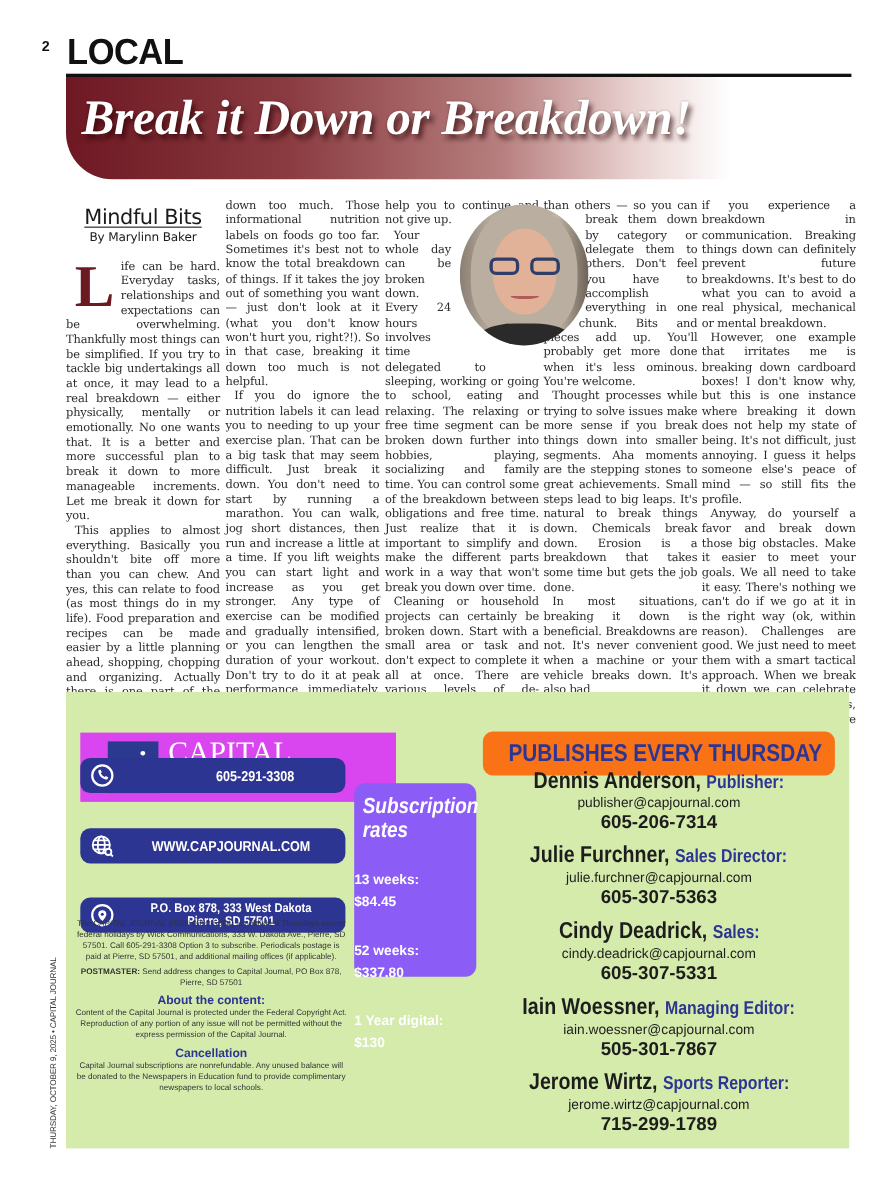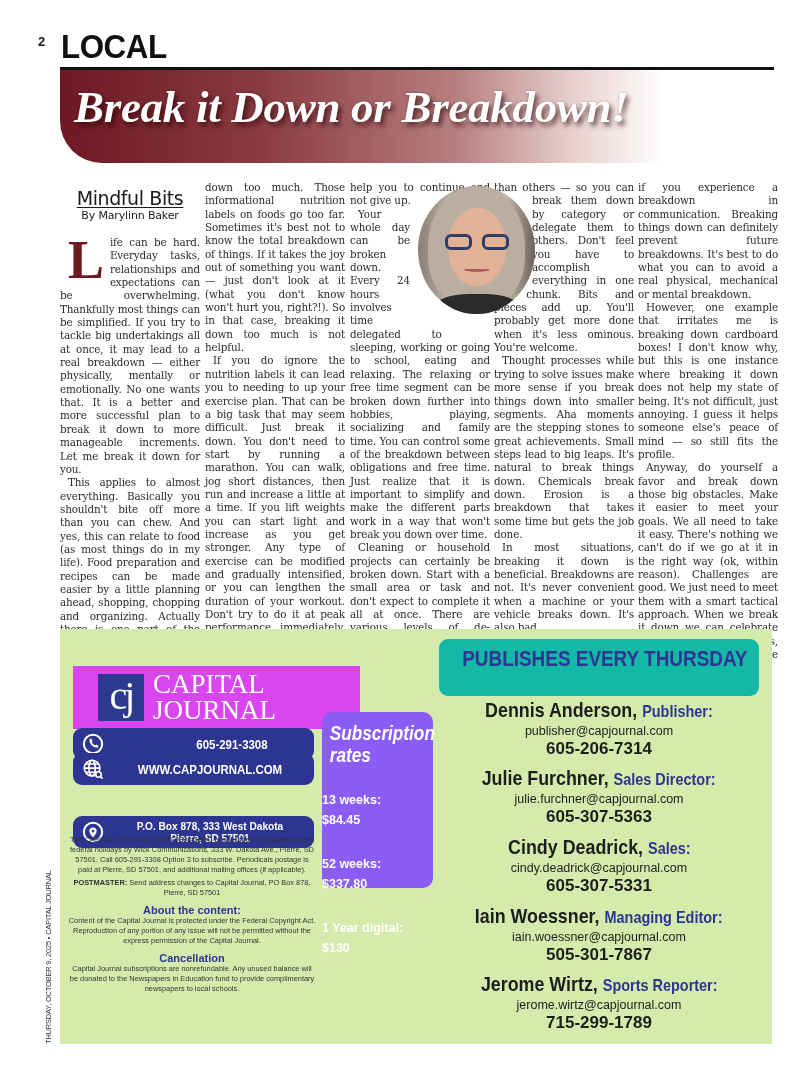--- a/index.html
+++ b/index.html
@@ -51,33 +51,33 @@
   .side-text { position: absolute; left: 44px; top: 1044px; transform: rotate(-90deg); transform-origin: left top; font: 7.5px "Liberation Sans", sans-serif; color: #333; white-space: nowrap; letter-spacing: -0.2px; }
 
   .logo { position: absolute; left: 73px; top: 666px; width: 287px; height: 63px; background: #d946ef; }
   .logo-mark { position: absolute; left: 25px; top: 8px; width: 46px; height: 47px; background: #2b3a8f; color: #fff; font: 40px "Liberation Serif", serif; text-align: center; line-height: 44px; letter-spacing: -3px; }
   .logo-text { position: absolute; left: 80px; top: 5px; color: #fff; font: 27px "Liberation Serif", serif; line-height: 26px; }
 
   .pill { position: absolute; left: 73px; width: 241px; height: 32px; background: #2d3592; border-radius: 9px; color: #fff; display: flex; align-items: center; }
   .pill .ico { width: 40px; display: flex; justify-content: center; align-items: center; }
   .pill .txt { flex: 1; text-align: center; font: bold 13px "Liberation Sans", sans-serif; transform: scaleX(0.88); padding-right: 8px; }
   .pill .txt.small { font-size: 11.5px; line-height: 12px; }
-  .pill-phone { top: 728px; gap: 44px; }
+  .pill-phone { top: 689px; gap: 44px; }
   .pill-web { top: 753px; }
   .pill-addr { top: 816px; }
 
   .legal { position: absolute; left: 68px; top: 835px; width: 248px; text-align: center; font: 7.4px "Liberation Sans", sans-serif; color: #333; line-height: 10px; }
   .legal h4 { font: bold 11px "Liberation Sans", sans-serif; color: #2d3592; margin-top: 6px; line-height: 12px; }
   .legal .pm { margin-top: 3px; }
 
   .subs { position: absolute; left: 322px; top: 712px; width: 111px; height: 176px; background: #8b5cf6; border-radius: 10px; color: #fff; font-family: "Liberation Sans", sans-serif; }
   .subs-title { font: italic bold 20px "Liberation Sans", sans-serif; line-height: 22px; margin-top: 10px; transform: scaleX(0.86); }
   .subs-item { font: bold 12.5px "Liberation Sans", sans-serif; line-height: 20px; margin-top: 24px; }
 
-  .publishes { position: absolute; left: 439px; top: 639px; width: 320px; height: 57px; background: #14b8a6; border-radius: 9px; color: #2d3592; font: bold 22px "Liberation Sans", sans-serif; text-align: center; line-height: 40px; }
+  .publishes { position: absolute; left: 439px; top: 665px; width: 320px; height: 40px; background: #f97316; border-radius: 9px; color: #2d3592; font: bold 22px "Liberation Sans", sans-serif; text-align: center; line-height: 40px; }
   .publishes span { display: inline-block; transform: scaleX(0.86); white-space: nowrap; }
 
   .staff { position: absolute; left: 439px; width: 320px; text-align: center; font-family: "Liberation Sans", sans-serif; }
   .staff .name { font: bold 21px "Liberation Sans", sans-serif; color: #1d1d1d; white-space: nowrap; display: inline-block; transform: scaleX(0.85); line-height: 24px; }
   .staff .role { color: #2d3592; font-size: 17px; }
   .staff .email { font: 12.5px "Liberation Sans", sans-serif; color: #1d1d1d; line-height: 14px; }
   .staff .phone { font: bold 17px "Liberation Sans", sans-serif; color: #1d1d1d; line-height: 22px; }
   .s1 { top: 698px; } .s2 { top: 766px; } .s3 { top: 835px; } .s4 { top: 904px; } .s5 { top: 972px; }
 </style>
 </head>

